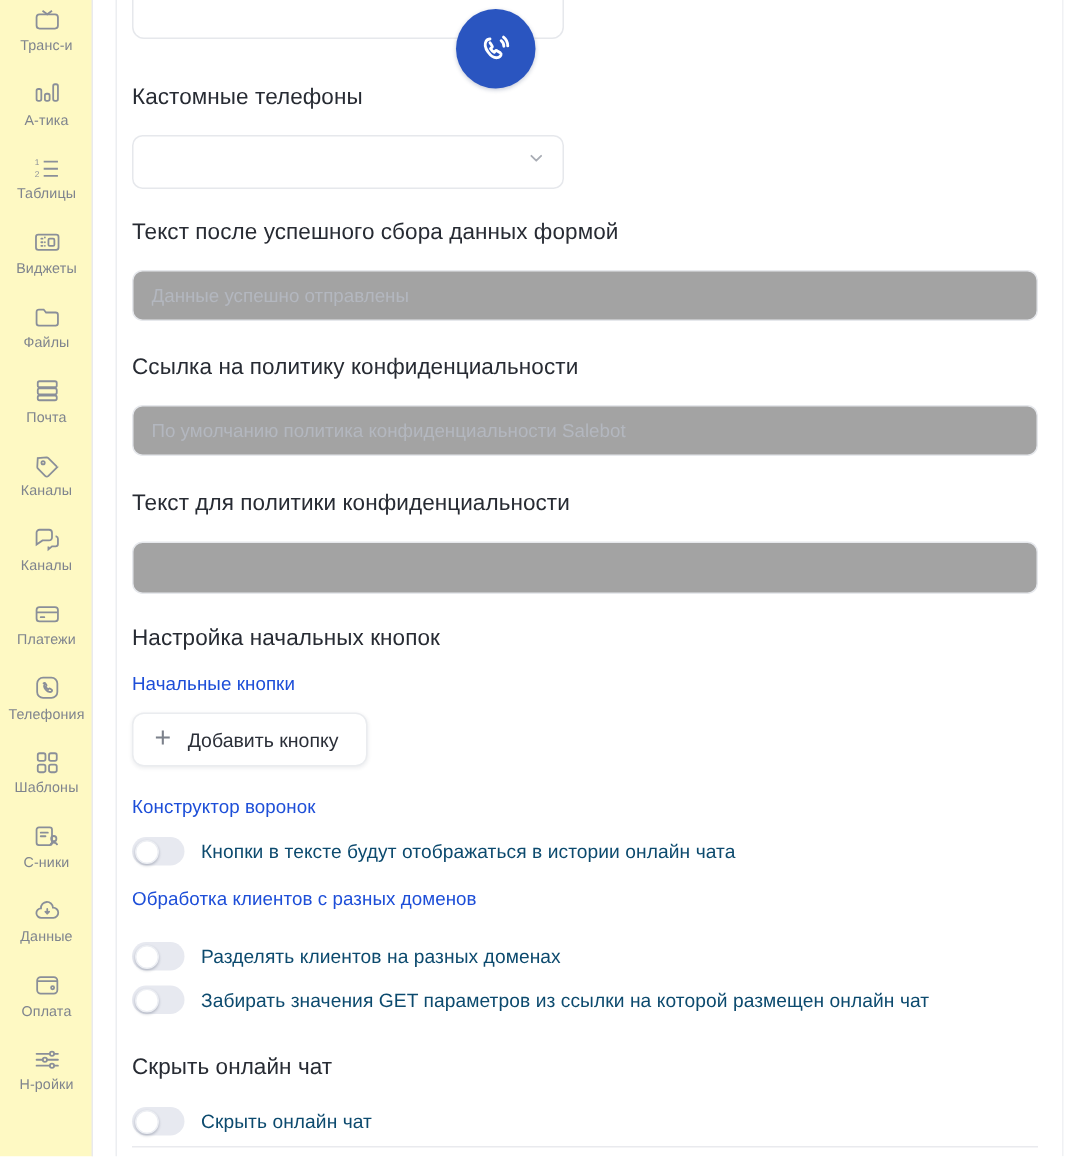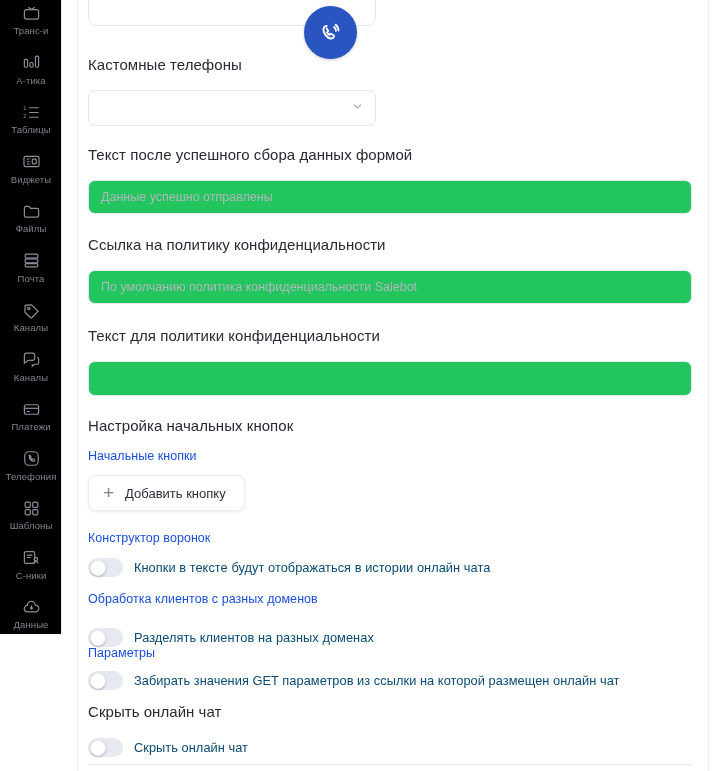--- a/index.html
+++ b/index.html
@@ -6,22 +6,22 @@
   html, body {
     width: 720px; height: 771px;
     background: #ffffff;
     font-family: "Liberation Sans", "DejaVu Sans", sans-serif;
     overflow: hidden;
   }
   .app { display: flex; width: 720px; height: 771px; position: relative; }
 
   
   .sidebar {
-    width: 62px; height: 634px;
-    background: #000000;
+    width: 62px; height: 771px;
+    background: #fef9c3;
     border-right: 1px solid #e9eaee;
     flex: 0 0 62px;
     padding-top: 0px;
     overflow: hidden;
   }
   .nav-item {
     width: 62px;
     height: 49.5px;
     display: flex;
     flex-direction: column;
@@ -77,21 +77,21 @@
     color: #1d4ed8;
     font-weight: 400;
     letter-spacing: .05px;
   }
 
   .input {
     width: 100%;
     height: 34px;
     border: 1px solid #e6e8ec;
     border-radius: 7px;
-    background: #22c55e;
+    background: #a3a3a3;
     padding: 0 12px;
     font-size: 12.5px;
     color: #33373f;
     font-family: inherit;
     outline: none;
   }
   .input::placeholder { color: #b3b7bf; }
 
   .select-wrap { position: relative; width: 288px; }
   .select-box {
@@ -420,21 +420,20 @@
       <div class="sub-label">Обработка клиентов с разных доменов</div>
       <div class="toggle-row" style="margin-top:22px;">
         <span class="switch">
             <span class="knob"></span>
           </span>
         <span class="toggle-text">Разделять клиентов на разных доменах</span>
       </div>
     </div>
 
     <div class="field-block" style="position:absolute; left:10px; right:28px; top:646px;">
-      <div class="sub-label">Параметры</div>
       <div class="toggle-row" style="margin-top:11px;">
         <span class="switch">
             <span class="knob"></span>
           </span>
         <span class="toggle-text">Забирать значения GET параметров из ссылки на которой размещен онлайн чат</span>
       </div>
     </div>
 
     <div class="field-block" style="position:absolute; left:10px; right:28px; top:703px;">
       <div class="h-section">Скрыть онлайн чат</div>

